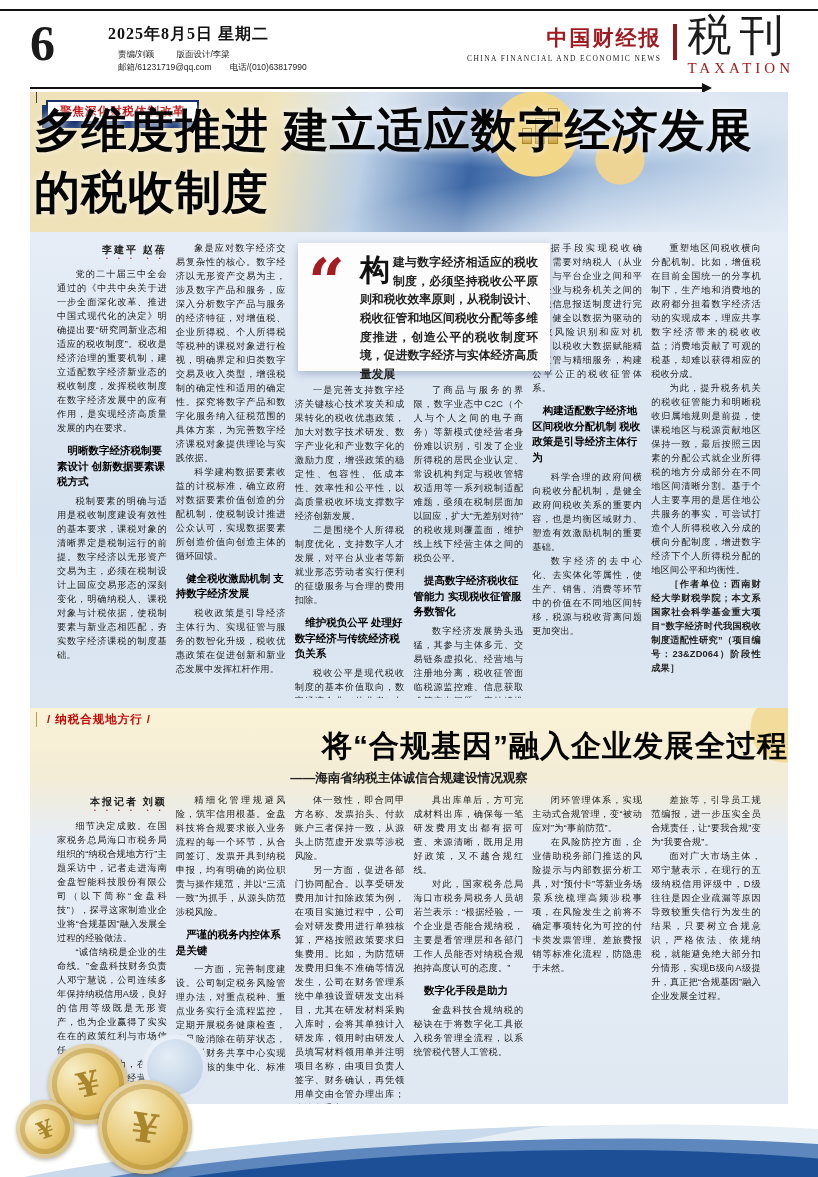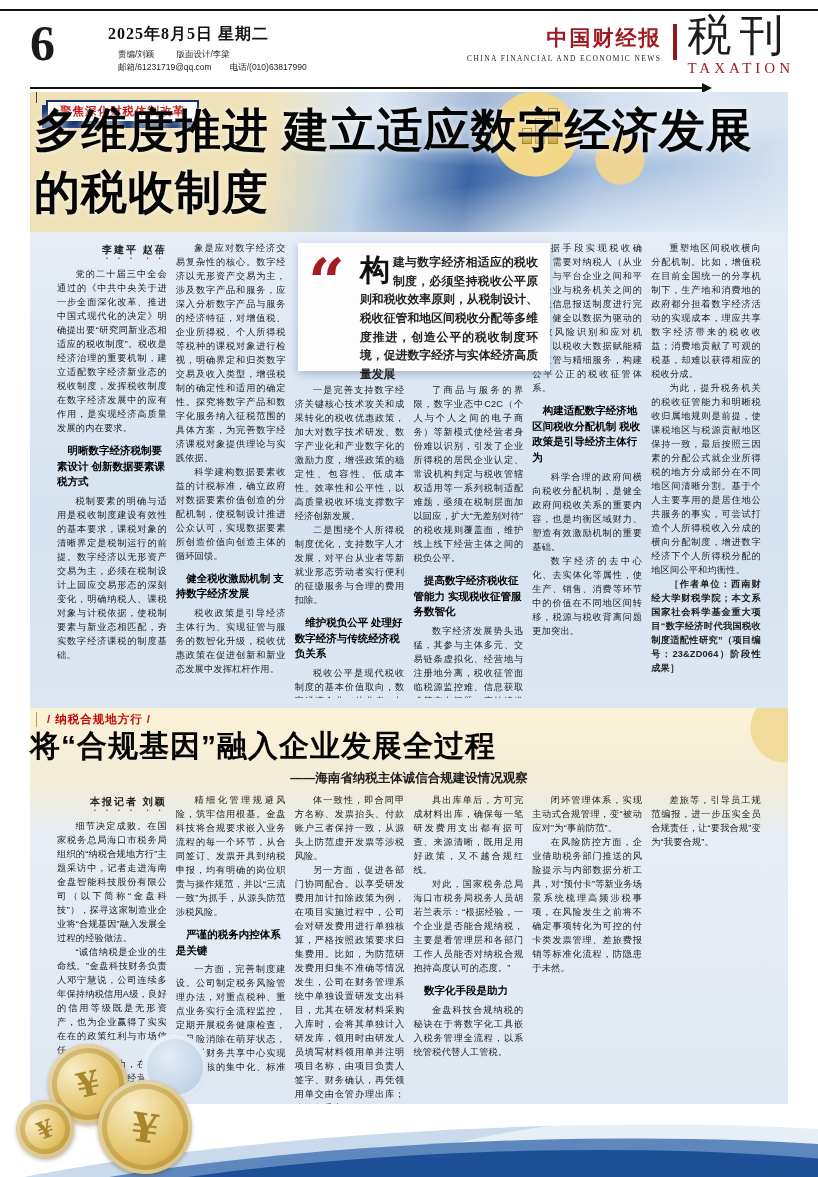--- a/index.html
+++ b/index.html
@@ -78,21 +78,21 @@
   .dropcap{float:left;font-size:30px;font-weight:900;line-height:1;margin:2px 3px 0 0;color:#111;}
 
   
   .article2{position:absolute;left:30px;top:708px;width:758px;height:408px;
         background:
           radial-gradient(circle at 755px 20px,#f2dc9b 0 34px,rgba(0,0,0,0) 35px),
           linear-gradient(180deg,#fbf3d6 0,#f3ecd6 70px,#e7edf5 130px,#dfe8f2 100%);}
   .tag2{position:absolute;left:6px;top:4px;font-size:11.5px;font-weight:800;color:#c40a0a;letter-spacing:1px;
         border-left:1px solid #c49a4a;padding-left:6px;}
   .tag2 .slash{color:#c40a0a;font-weight:800;margin:0 4px;}
-  .headline2{position:absolute;left:0;top:18px;width:100%;text-align:left;margin:0;
+  .headline2{position:absolute;left:0;top:18px;width:100%;text-align:right;margin:0;
         font-size:30px;font-weight:900;letter-spacing:1px;color:#050505;}
   .subtitle2{position:absolute;left:0;top:62px;width:100%;text-align:center;font-size:12.5px;font-weight:600;color:#222;}
   .a2-cols{position:absolute;left:27px;top:86px;width:704px;height:314px;display:flex;gap:9px;overflow:hidden;}
 
   
   .wave{position:absolute;left:0;top:1104px;width:818px;height:73px;overflow:hidden;background:#fff;}
   .wave .w-light{position:absolute;left:-150px;top:26px;width:1200px;height:170px;border-radius:50%;
         background:#c8daec;transform:rotate(-3deg);}
   .wave .w-mid{position:absolute;left:-100px;top:38px;width:1150px;height:170px;border-radius:50%;
         background:#5d87bd;transform:rotate(-2.5deg);}
@@ -229,20 +229,21 @@
           <p class="para">对此，国家税务总局海口市税务局税务人员胡若兰表示：“根据经验，一个企业是否能合规纳税，主要是看管理层和各部门工作人员能否对纳税合规抱持高度认可的态度。”</p>
           <h4 class="subhead">数字化手段是助力</h4>
           <p class="para">金盘科技合规纳税的秘诀在于将数字化工具嵌入税务管理全流程，以系统管税代替人工管税。</p>
         </div>
       <div class="col">
           <p class="para">闭环管理体系，实现主动式合规管理，变“被动应对”为“事前防范”。</p>
           <p class="para">在风险防控方面，企业借助税务部门推送的风险提示与内部数据分析工具，对“预付卡”等新业务场景系统梳理高频涉税事项，在风险发生之前将不确定事项转化为可控的付卡类发票管理、差旅费报销等标准化流程，防隐患于未然。</p>
         </div>
       <div class="col">
           <p class="para">差旅等，引导员工规范编报，进一步压实全员合规责任，让“要我合规”变为“我要合规”。</p>
+          <p class="para">面对广大市场主体，邓宁慧表示，在现行的五级纳税信用评级中，D级往往是因企业疏漏等原因导致较重失信行为发生的结果，只要树立合规意识，严格依法、依规纳税，就能避免绝大部分扣分情形，实现B级向A级提升，真正把“合规基因”融入企业发展全过程。</p>
         </div>
     </div>
   </section>
 
   <div class="wave">
     <div class="w-light"></div>
     <div class="w-glow"></div>
     <div class="w-mid"></div>
     <div class="w-dark"></div>
   </div>

